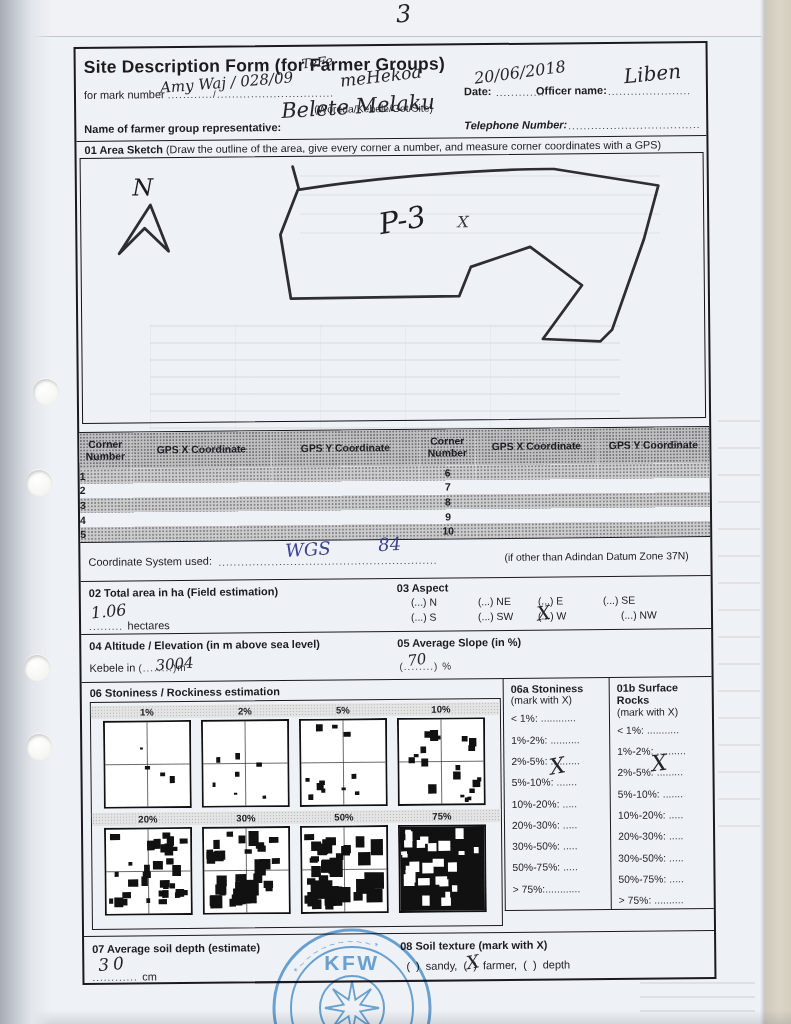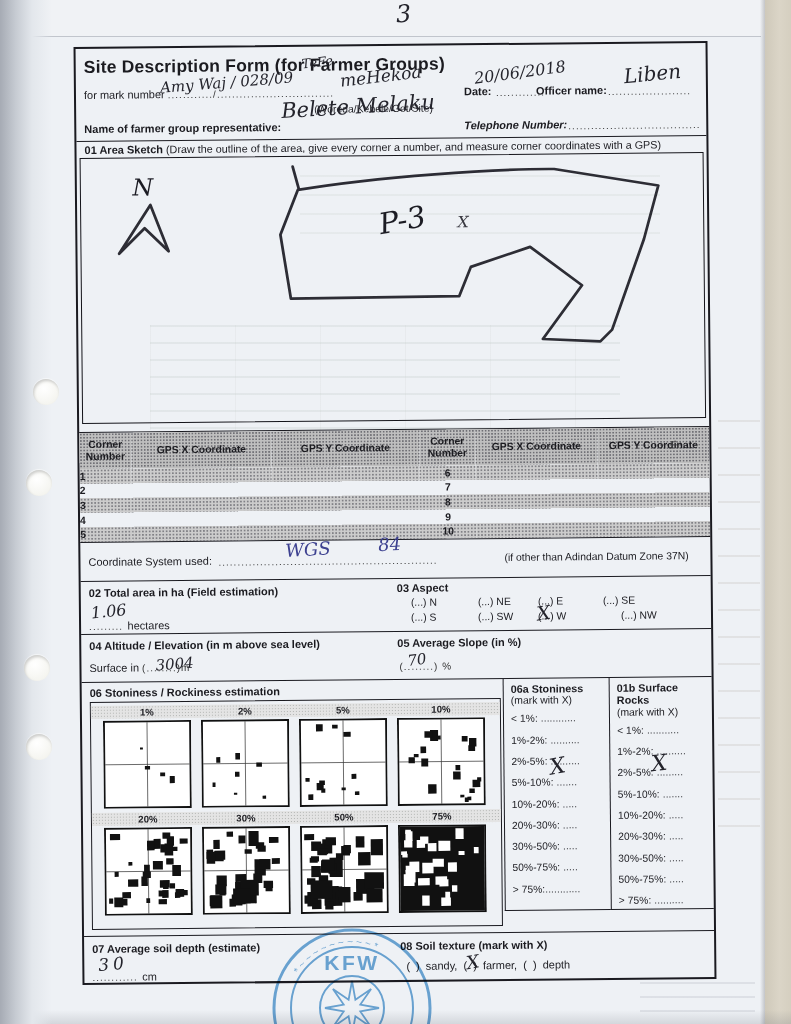--- a/index.html
+++ b/index.html
@@ -263,21 +263,21 @@
       <div class="abs sm" style="left:457px;top:33px;">
         <span>(...)</span> <span>W</span></div>
       <div class="abs sm" style="left:540px;top:33px;">
         <span>(...)</span> <span>NW</span></div>
       <div class="hand" style="left:456px;top:24px;font-size:19px;transform:rotate(-8deg);">X</div>
     </div>
 
     <div class="sec sec-0405">
       <div class="abs lbl b" style="left:8px;top:5px;">04 Altitude / Elevation (in m above sea level)</div>
       <div class="abs lbl" style="left:8px;top:27px;">
-        <span>Surface in</span>
+        <span>Kebele in</span>
         <span class="dots">(........)m</span>
       </div>
       <div class="hand" style="left:74px;top:21px;font-size:15px;transform:rotate(-4deg);">3004</div>
 
       <div class="abs lbl b" style="left:316px;top:5px;">05 Average Slope (in %)</div>
       <div class="abs dots" style="left:318px;top:29px;">(........) %</div>
       <div class="hand" style="left:326px;top:19px;font-size:15px;transform:rotate(-7deg);">70</div>
     </div>
 
     <div class="sec sec-06">

